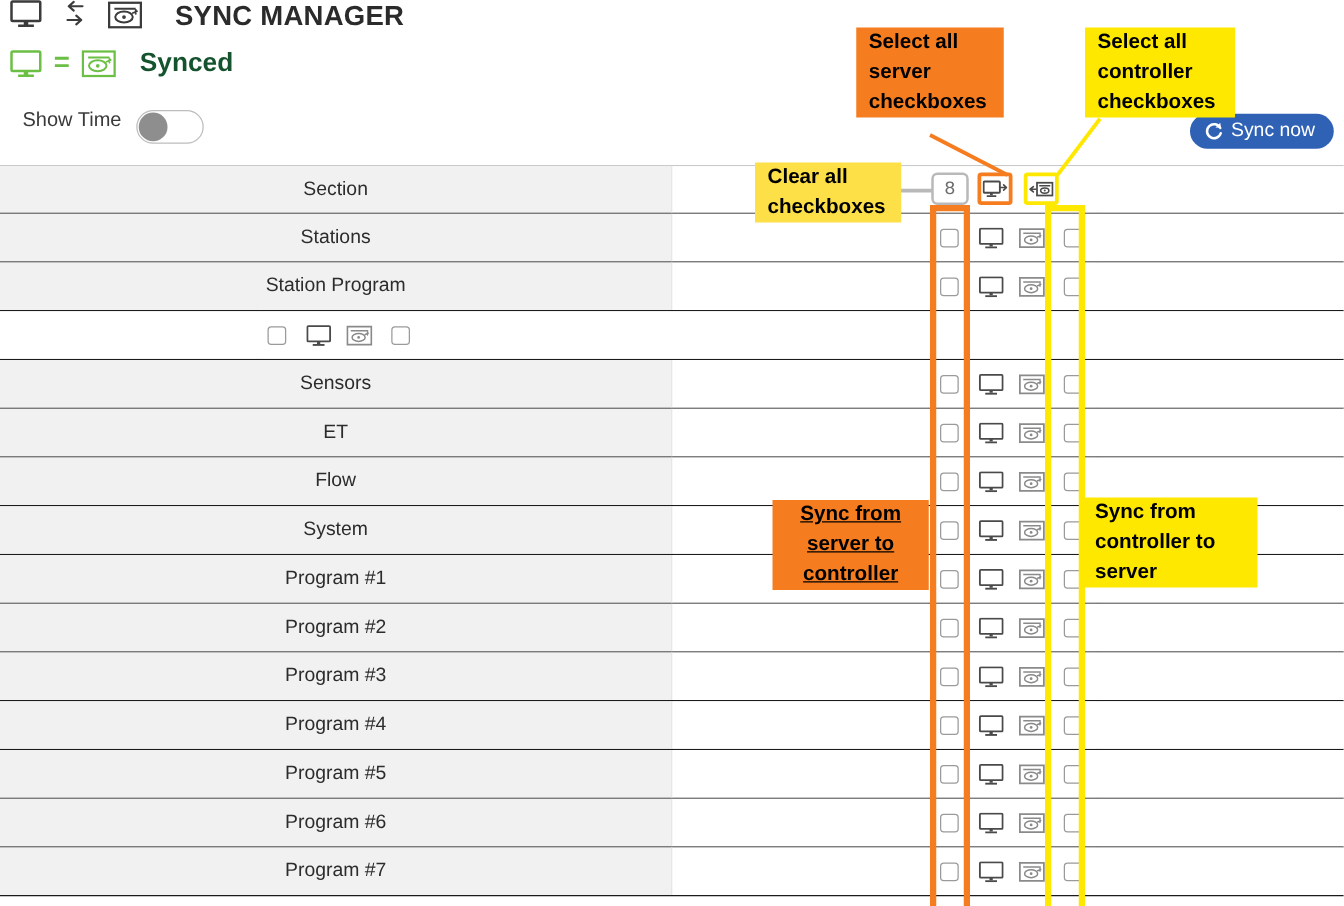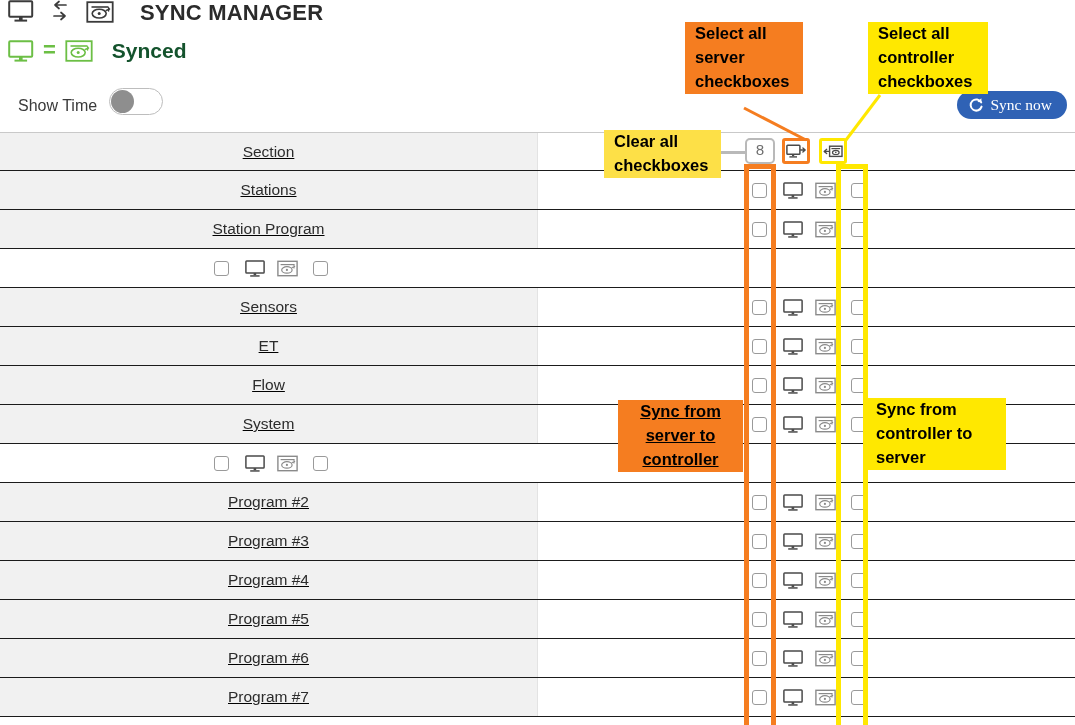--- a/index.html
+++ b/index.html
@@ -47,21 +47,21 @@
     color: #6cbf45;
     font-size: 22px;
     font-weight: 700;
     line-height: 1;
     position: relative; top: -1px;
   }
 
   .showtime-row {
     position: absolute;
     left: 18px; top: 88px;
-    display: flex; align-items: flex-end; gap: 12px;
+    display: flex; align-items: flex-start; gap: 12px;
   }
   .showtime-label {
     font-size: 16px;
     color: #3a3a3a;
   }
   .toggle {
     width: 54px; height: 27px;
     border-radius: 14px;
     border: 1.5px solid #bdbdbd;
     background: #ffffff;
@@ -80,29 +80,28 @@
     right: 8px; top: 91px;
     height: 28px;
     padding: 0 15px 0 11px;
     border-radius: 14px;
     background: #2f62b5;
     color: #ffffff;
     font-size: 15.5px;
     display: flex; align-items: center; gap: 6px;
     border: none;
     cursor: pointer;
-    font-family: Liberation Serif, serif;
+    font-family: Liberation Sans, sans-serif;
   }
 
   
   .table {
     position: absolute;
     left: 0; top: 132px;
     width: 1075px;
-    text-decoration: underline;
   }
   .trow {
     position: relative;
     height: 39px;
     border-bottom: 1.6px solid #1b1b1b;
     display: flex;
     align-items: stretch;
   }
   .trow.first { border-top: 1.6px solid #c9c9c9; }
   .lbl-cell {
@@ -568,20 +567,21 @@
                 </svg>
               </span>
             </div>
             <div class="ctl-slot">
               <span class="cbx"></span>
             </div>
           </div>
           <div class="rest-cell"></div>
         </div>
         <div class="trow">
+          <div class="lbl-cell">Program #1</div>
           <div class="mid-cell"></div>
           <div class="ctl-cell">
             <div class="ctl-slot">
               <span class="cbx"></span>
             </div>
             <div class="ctl-slot">
               <span>
                 <svg class="ico-mon-sm" viewBox="0 0 20 17">
                   <rect x="0.9" y="0.9" width="18.2" height="12.2" rx="0.8" fill="#fff" stroke="#4a4a4a" stroke-width="1.5"></rect>
                   <rect x="8.6" y="13.1" width="2.6" height="2.1" fill="#4a4a4a"></rect>

